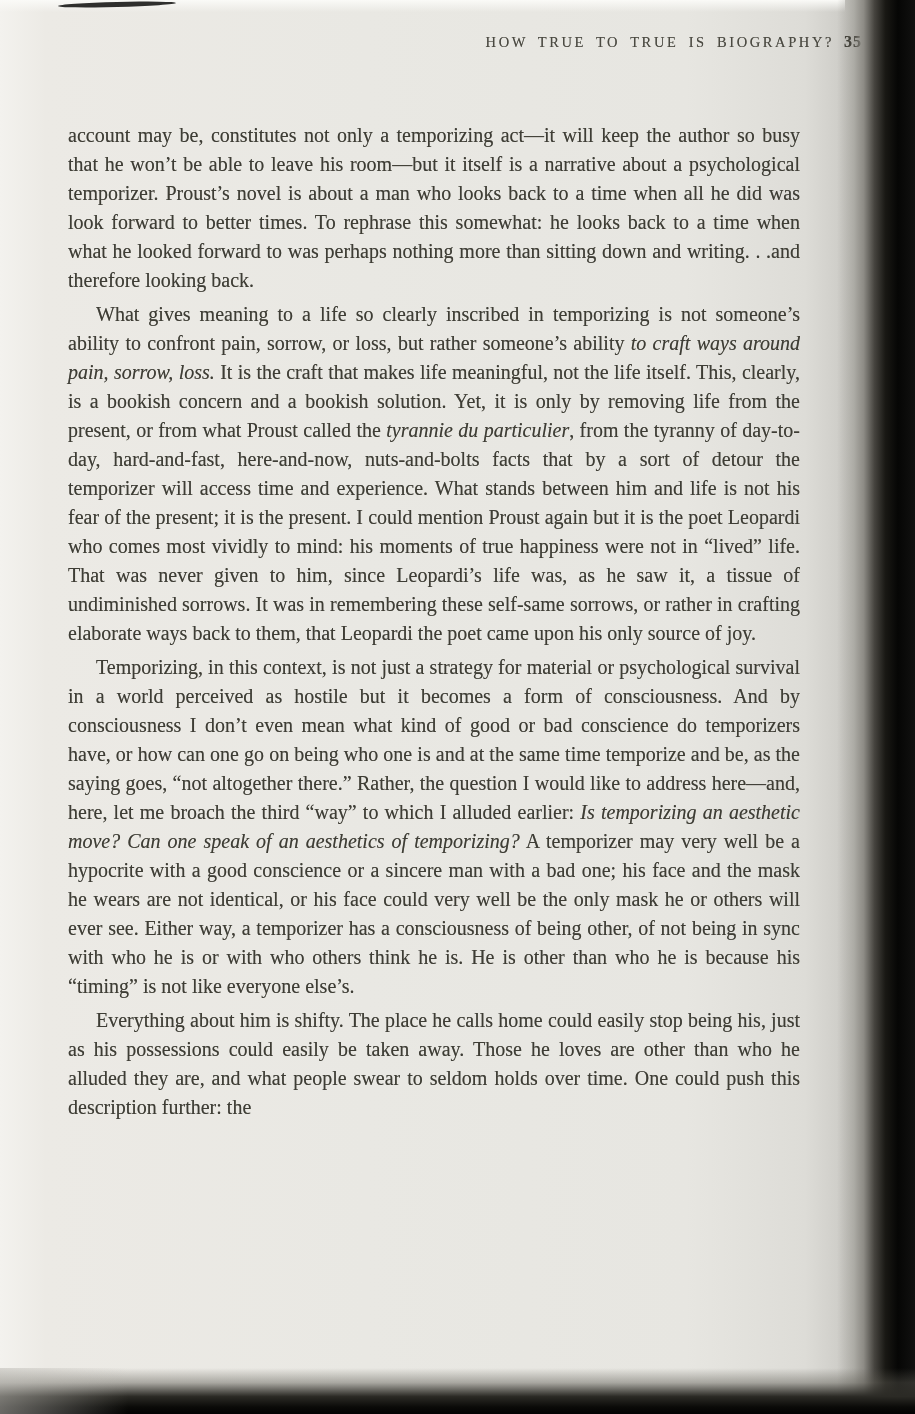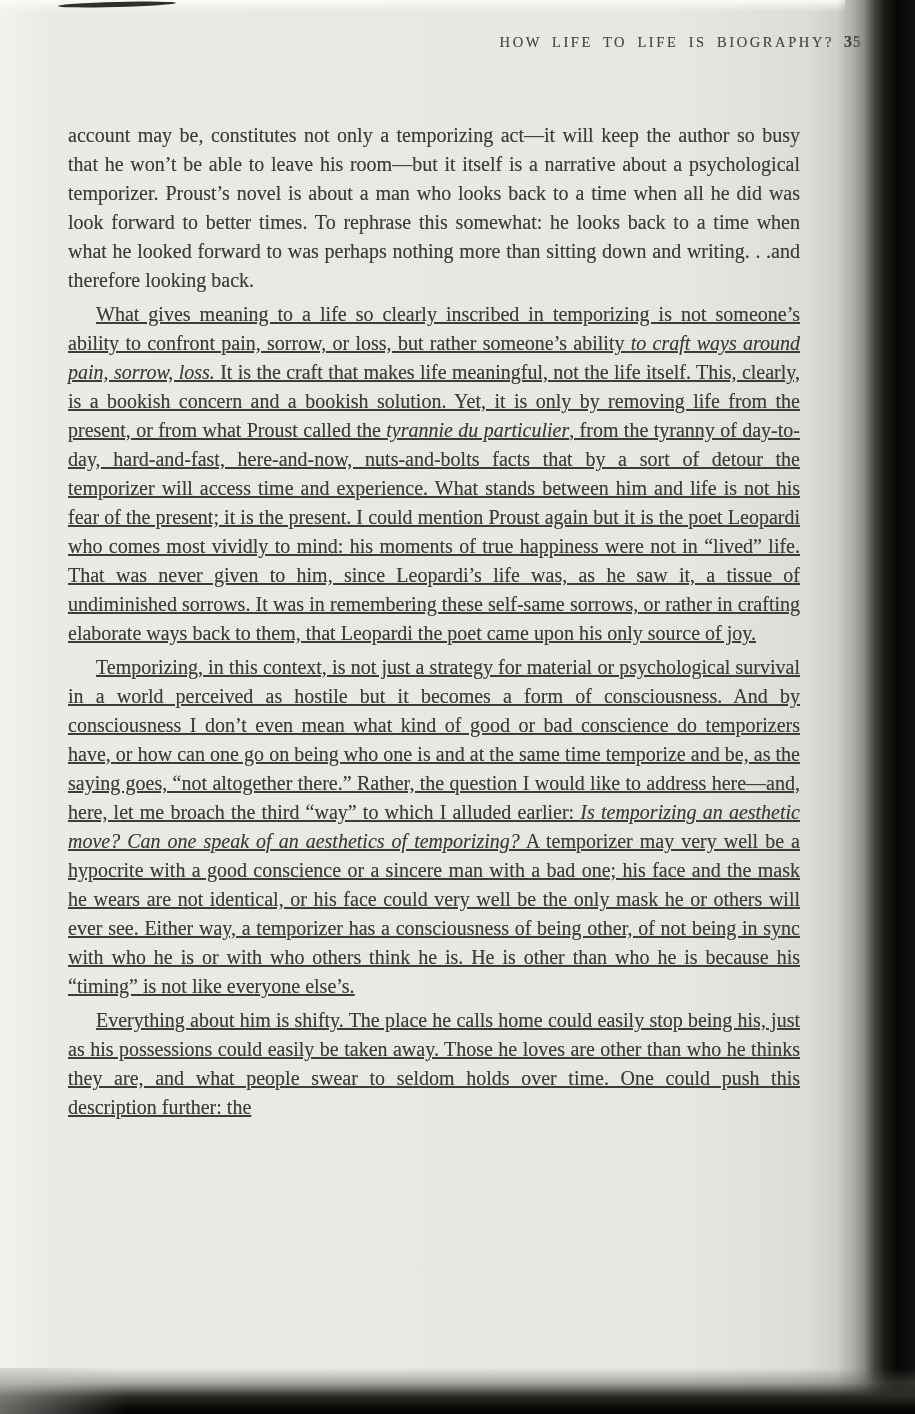--- a/index.html
+++ b/index.html
@@ -95,39 +95,38 @@
     font-size: 20px;
     line-height: 29px;
     text-align: justify;
     text-shadow: 0 0 0.5px rgba(62,61,53,0.5);
   }
   .text-block p {
     margin: 5px;
   }
   .text-block p.indent {
     text-indent: 28px;
-    text-decoration: underline;
   }
   .text-block i {
     font-style: italic;
   }
 </style>
 </head>
 <body>
 
 <div class="scan">
   <div class="top-light"></div>
   <div class="corner-arc"></div>
 
   <div class="running-head">
-    <span>HOW LIFE TO LIFE IS BIOGRAPHY?</span><span class="pagenum">35</span>
+    <span>HOW TRUE TO TRUE IS BIOGRAPHY?</span><span class="pagenum">35</span>
   </div>
 
   <div class="text-block" id="text-block">
       <p class="para"><span>account may be, constitutes not only a temporizing act—it will keep the author so busy that he won’t be able to leave his room—but it itself is a narrative about a psychological temporizer. Proust’s novel is about a man who looks back to a time when all he did was look forward to better times. To rephrase this somewhat: he looks back to a time when what he looked forward to was perhaps nothing more than sitting down and writing. . .and therefore looking back.</span></p>
       <p class="para indent"><span>What gives meaning to a life so clearly inscribed in temporizing is not someone’s ability to confront pain, sorrow, or loss, but rather someone’s ability </span><i>to craft ways around pain, sorrow, loss.</i><span> It is the craft that makes life meaningful, not the life itself. This, clearly, is a bookish concern and a bookish solution. Yet, it is only by removing life from the present, or from what Proust called the </span><i>tyrannie du particulier</i><span>, from the tyranny of day-to-day, hard-and-fast, here-and-now, nuts-and-bolts facts that by a sort of detour the temporizer will access time and experience. What stands between him and life is not his fear of the present; it is the present. I could mention Proust again but it is the poet Leopardi who comes most vividly to mind: his moments of true happiness were not in “lived” life. That was never given to him, since Leopardi’s life was, as he saw it, a tissue of undiminished sorrows. It was in remembering these self-same sorrows, or rather in crafting elaborate ways back to them, that Leopardi the poet came upon his only source of joy.</span></p>
       <p class="para indent"><span>Temporizing, in this context, is not just a strategy for material or psychological survival in a world perceived as hostile but it becomes a form of consciousness. And by consciousness I don’t even mean what kind of good or bad conscience do temporizers have, or how can one go on being who one is and at the same time temporize and be, as the saying goes, “not altogether there.” Rather, the question I would like to address here—and, here, let me broach the third “way” to which I alluded earlier: </span><i>Is temporizing an aesthetic move? Can one speak of an aesthetics of temporizing?</i><span> A temporizer may very well be a hypocrite with a good conscience or a sincere man with a bad one; his face and the mask he wears are not identical, or his face could very well be the only mask he or others will ever see. Either way, a temporizer has a consciousness of being other, of not being in sync with who he is or with who others think he is. He is other than who he is because his “timing” is not like everyone else’s.</span></p>
-      <p class="para indent"><span>Everything about him is shifty. The place he calls home could easily stop being his, just as his possessions could easily be taken away. Those he loves are other than who he thinks they are, and what people swear to seldom holds over time. One could push this description further: the</span></p>
+      <p class="para indent"><span>Everything about him is shifty. The place he calls home could easily stop being his, just as his possessions could easily be taken away. Those he loves are other than who he alluded they are, and what people swear to seldom holds over time. One could push this description further: the</span></p>
     </div>
 
   <div class="edge-right"></div>
   <div class="edge-bottom"></div>
 </div>
 
 </body></html>

